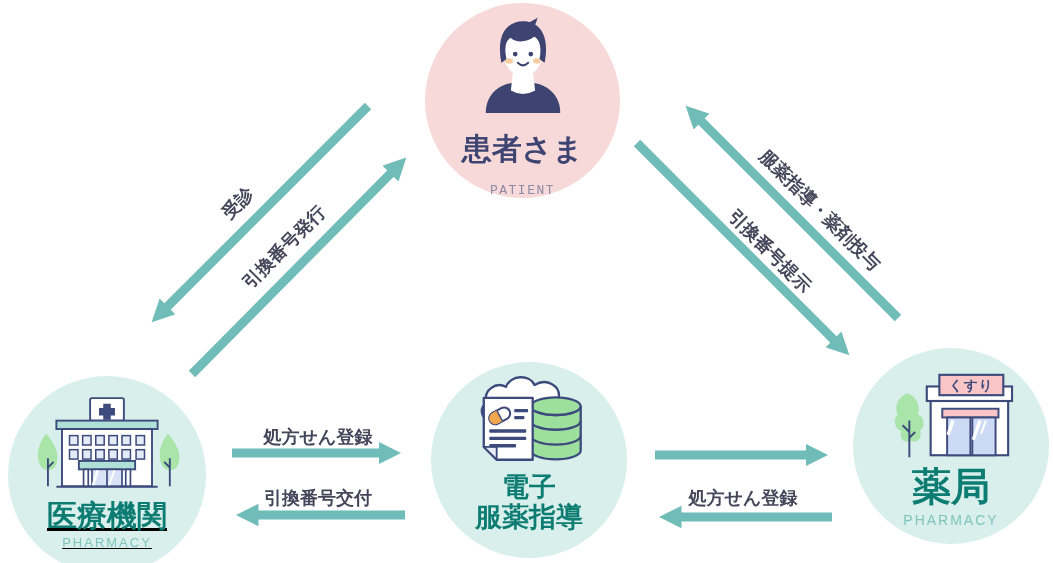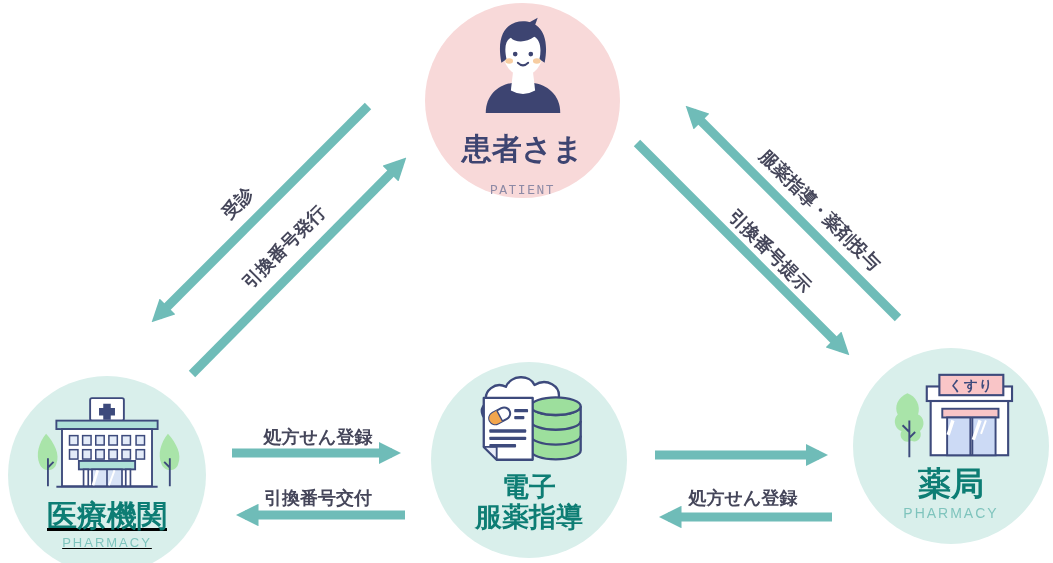--- a/index.html
+++ b/index.html
@@ -152,17 +152,17 @@
       <rect x="40" y="17" width="88" height="15" fill="#ffffff" stroke="#3d4a7c" stroke-width="2.2"></rect>
       <rect x="53" y="5" width="66" height="21" fill="#f9c5c7" stroke="#3d4a7c" stroke-width="2.2"></rect>
       <text x="86" y="21" font-size="14" font-weight="700" fill="#3d4a7c" text-anchor="middle" font-family="Liberation Sans, sans-serif" letter-spacing="1">くすり</text>
       <rect x="56" y="40" width="58" height="9" fill="#f9c5c7" stroke="#3d4a7c" stroke-width="2"></rect>
       <rect x="61" y="49" width="24" height="39" fill="#ccdaf5" stroke="#3d4a7c" stroke-width="2"></rect>
       <rect x="87" y="49" width="24" height="39" fill="#ccdaf5" stroke="#3d4a7c" stroke-width="2"></rect>
       <path d="M67,52 L62,67" stroke="#ffffff" stroke-width="3.5"></path>
       <path d="M95,52 L88,72" stroke="#ffffff" stroke-width="3.5"></path>
       <path d="M101,52 L96,66" stroke="#ffffff" stroke-width="2"></path>
     </svg>
-    <div class="node-label" style="font-size:33px;margin-top:3px;">薬局</div>
+    <div class="node-label" style="font-size:39px;margin-top:3px;">薬局</div>
     <div class="node-sub" style="font-size:14px;">PHARMACY</div>
   </div>
 
 </div>
 
 </body></html>

